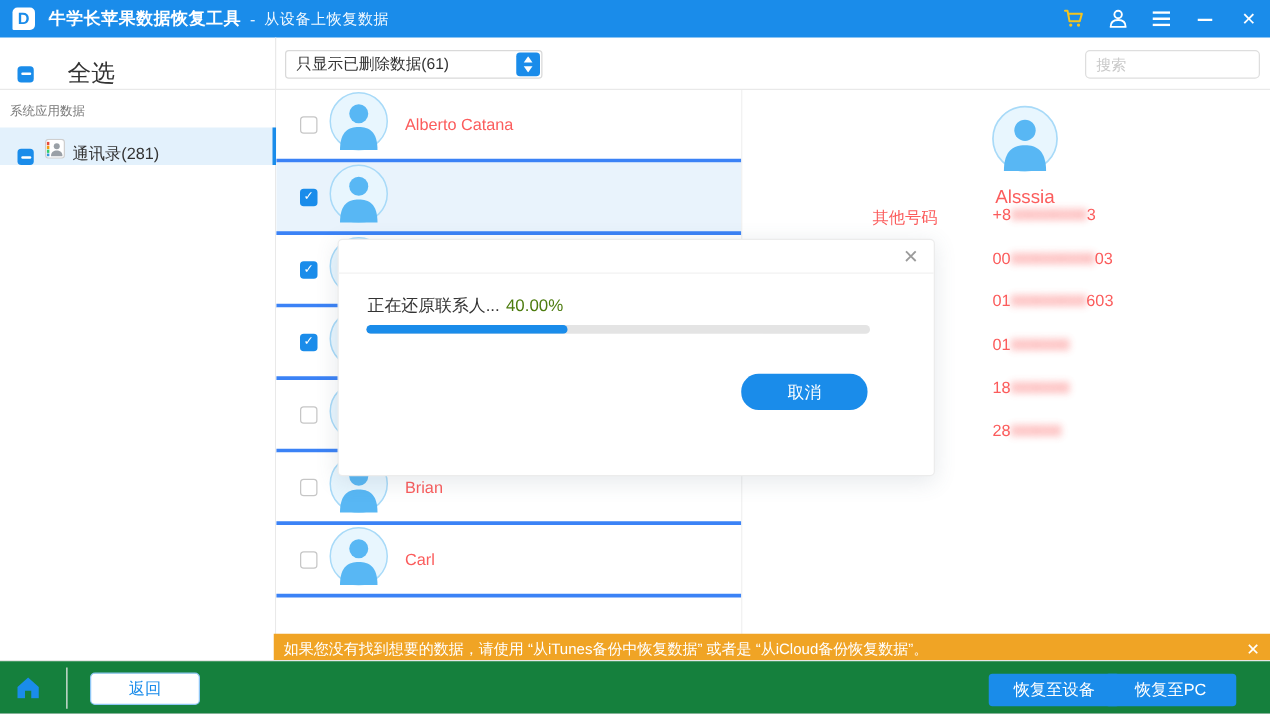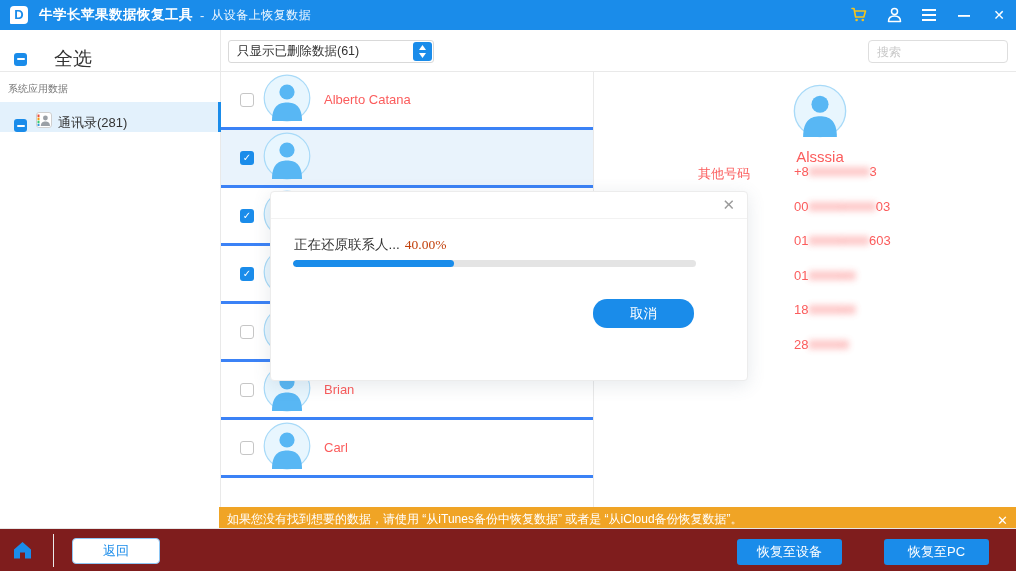--- a/index.html
+++ b/index.html
@@ -64,37 +64,37 @@
   .d-label { position:absolute; left:104px; top:93px; font-size:13px; color:#fb5c5c; }
   .d-numbers { position:absolute; left:169px; top:92px;margin-left:31px; }
   .d-num { font-size:13px; color:#fb5c5c; height:15px; line-height:15px; margin-bottom:19.5px; white-space:nowrap; }
   .masked { filter:blur(3px); opacity:.8; letter-spacing:-.5px; }
 
   
   .dialog { position:absolute; left:270px; top:191px; width:478px; height:190px; background:#fff; border:1px solid #ececec; border-radius:4px; box-shadow:0 4px 18px rgba(80,100,120,.14); }
   .dlg-head { height:27px; border-bottom:1px solid #f2f2f2; position:relative; }
   .dlg-close { position:absolute; right:12px; top:4px; color:#9b9b9b; font-size:15px; cursor:pointer; }
   .dlg-label { position:absolute; left:23px; top:44px; font-size:13.5px; color:#333; }
-  .dlg-pct { color:#c2410c; margin-left:5px;font-family:Liberation Serif, serif; }
+  .dlg-pct { color:#4d7c0f; margin-left:5px; }
   .progress-track { position:absolute; left:22px; top:68px; width:403px; height:7px; background:#e4e4e4; border-radius:4px; overflow:hidden; }
   .progress-fill { height:7px; background:#1a8cea; border-radius:4px; width:0; }
   .dlg-cancel { position:absolute; left:322px; top:107px; width:101px; height:29px; background:#1a8cea; border:none; border-radius:14px; color:#fff; font-size:13.5px; font-family:inherit; cursor:pointer; }
 
   
   .notice { position:absolute; left:219px; top:507px; width:797px; height:21px; background:#f0a425; color:#fff; display:flex; align-items:flex-end; }
   .notice .msg { font-size:12px; padding-left:8px; flex:1; white-space:nowrap; overflow:hidden; }
   .notice .n-close { padding:0 8px; font-size:13px; cursor:pointer; color:#fff; }
 
   
-  .footer { position:absolute; left:0; top:528px; width:1016px; height:43px; background:#7f1d1d; border-top:1px solid #e6e6e6; }
+  .footer { position:absolute; left:0; top:528px; width:1016px; height:43px; background:#15803d; border-top:1px solid #e6e6e6; }
   .home-btn { position:absolute; left:13px; top:12px; cursor:pointer; display:flex; }
   .foot-div { position:absolute; left:53px; top:5px; width:1px; height:33px; background:#eaeaea; }
   .back-btn { position:absolute; left:72px; top:9px; width:88px; height:26px; background:#fff; border:1px solid #8ec6f4; border-radius:4px; color:#1a8cea; font-size:13px; font-family:inherit; cursor:pointer; }
   .blue-btn { position:absolute; top:10px; width:105px; height:26px; background:#1a8cea; border:none; border-radius:3px; color:#fff; font-size:13px; font-family:inherit; cursor:pointer; }
-  .btn-device { left:737px; }
+  .btn-device { left:791px; }
   .btn-pc { left:884px; }
 </style>
 </head>
 <body>
 
 <div id="app">
 
   <div class="titlebar">
     <div class="logo">D</div>
     <span class="app-title">牛学长苹果数据恢复工具</span>

